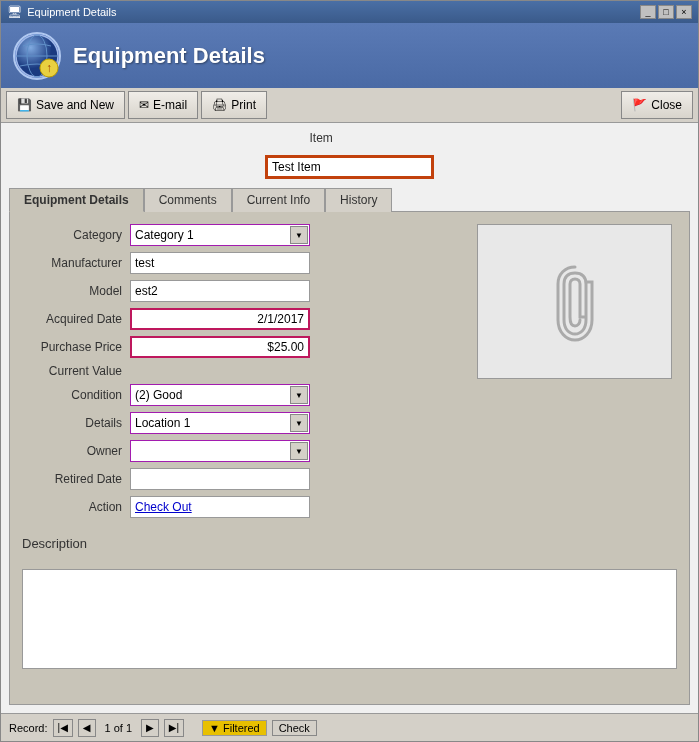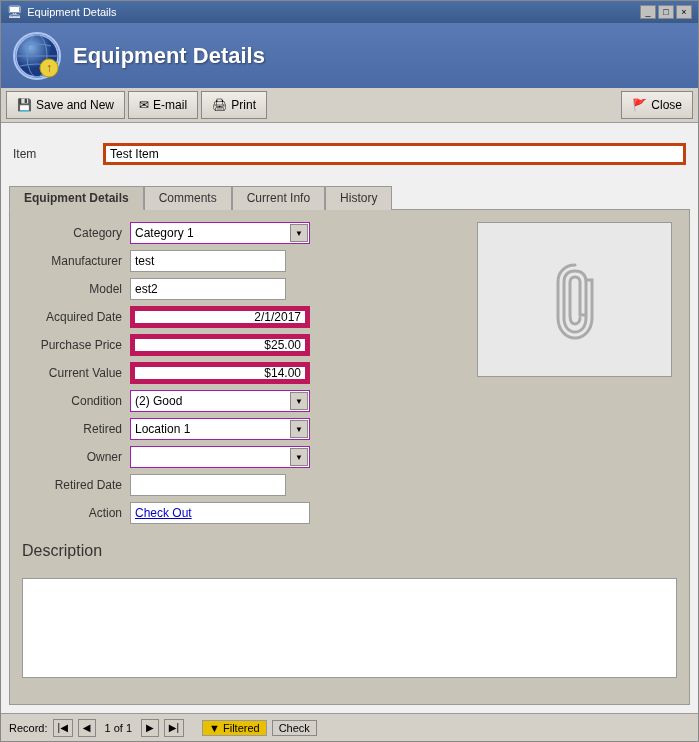--- a/index.html
+++ b/index.html
@@ -105,23 +105,24 @@
       height: 28px;
     }
     .toolbar-spacer {
       flex: 1;
     }
 
     
     .item-row {
       display: flex;
       align-items: center;
-      padding: 20px 12px;
+      padding: 8px 12px;
       gap: 10px;
       background: #f0f0f0;
+      flex-direction: column;
     }
     .item-label {
       font-size: 12px;
       color: #333;
       width: 80px;
     }
     .item-input {
       flex: 1;
       height: 22px;
       border: 3px solid #c2410c;
@@ -181,31 +182,31 @@
       margin-bottom: 6px;
       gap: 8px;
     }
     .form-label {
       width: 100px;
       font-size: 12px;
       color: #333;
       text-align: right;
     }
     .form-input {
-      width: 156px;
+      width: 180px;
       height: 22px;
       border: 1px solid #999;
       padding: 0 4px;
       font-size: 12px;
       background: white;
     }
     .form-input-right {
       width: 180px;
       height: 22px;
-      border: 5px solid #be185d;
+      border: 2px solid #be185d;
       padding: 2px 4px;
       font-size: 12px;
       background: white;
       text-align: right;
     }
     .select-wrapper {
       position: relative;
       width: 180px;
       display: inline-block;
     }
@@ -253,21 +254,21 @@
       display: flex;
       align-items: center;
       justify-content: center;
     }
 
     
     .description-section {
       margin-top: 12px;
     }
     .description-label {
-      font-size: 16px;
+      font-size: 13px;
       color: #333;
       margin-bottom: 18px;
     }
     .description-textarea {
       width: 100%;
       height: 100px;
       border: 1px solid #999;
       background: white;
       resize: none;
       font-size: 12px;
@@ -433,38 +434,37 @@
             <input class="form-input-right" type="text" value="2/1/2017" style="">
           </div>
 
           <div class="form-row">
             <span class="form-label">Purchase Price</span>
             <input class="form-input-right" type="text" value="$25.00" style="">
           </div>
 
           <div class="form-row">
             <span class="form-label">Current Value</span>
-            <input class="form-input-right" type="text" value="$14.00" style="">
           </div>
 
           <div class="form-row">
             <span class="form-label">Condition</span>
             <div class="select-wrapper">
               <select>
                 <option>(1) Excellent</option>
                 <option selected="">(2) Good</option>
                 <option>(3) Fair</option>
                 <option>(4) Poor</option>
               </select>
               <div class="select-arrow">▼</div>
             </div>
           </div>
 
           <div class="form-row">
-            <span class="form-label">Retired</span>
+            <span class="form-label">Details</span>
             <div class="select-wrapper">
               <select>
                 <option selected="">Location 1</option>
                 <option>Location 2</option>
               </select>
               <div class="select-arrow">▼</div>
             </div>
           </div>
 
           <div class="form-row">

